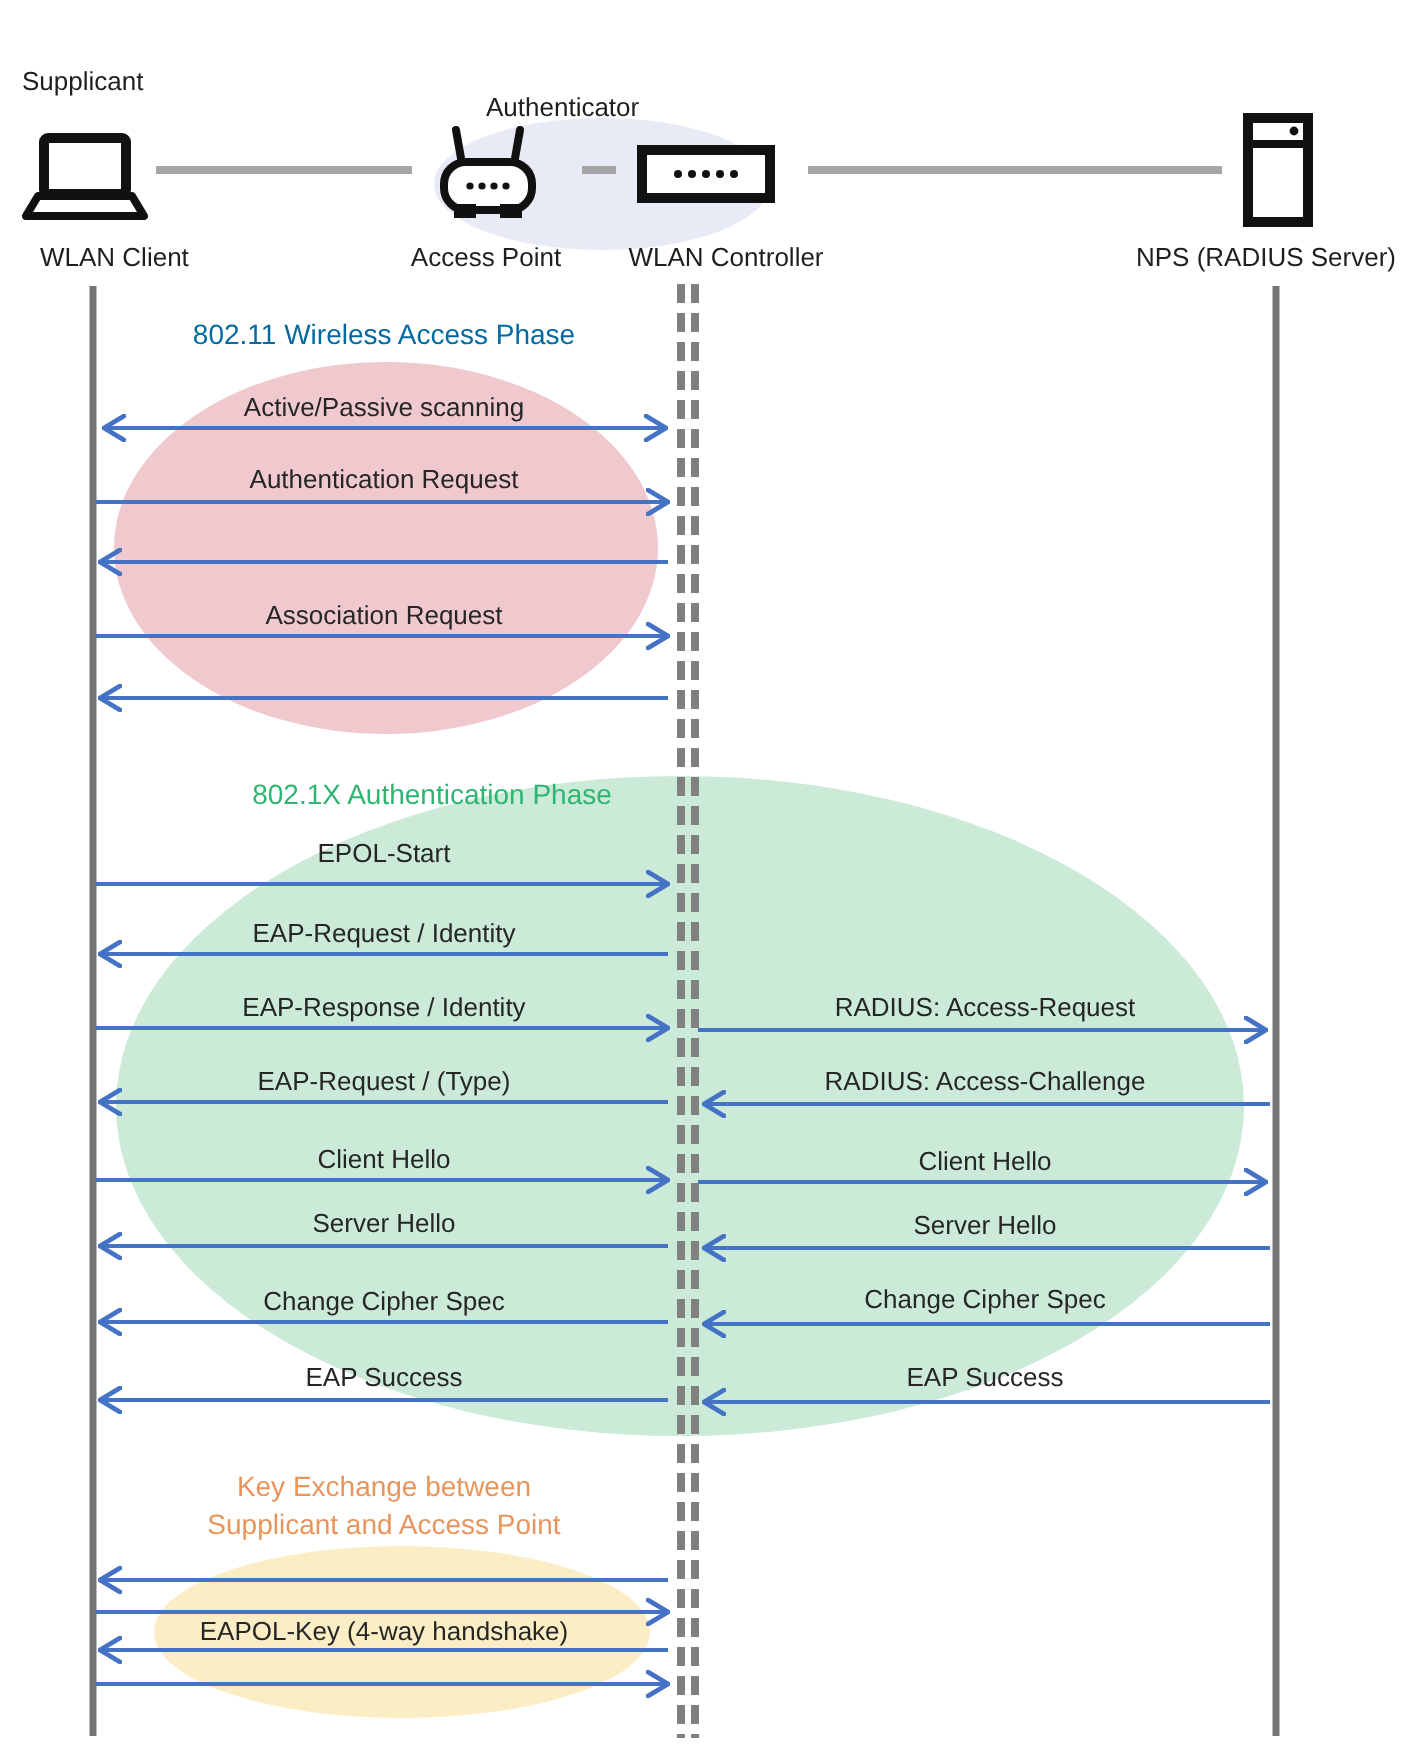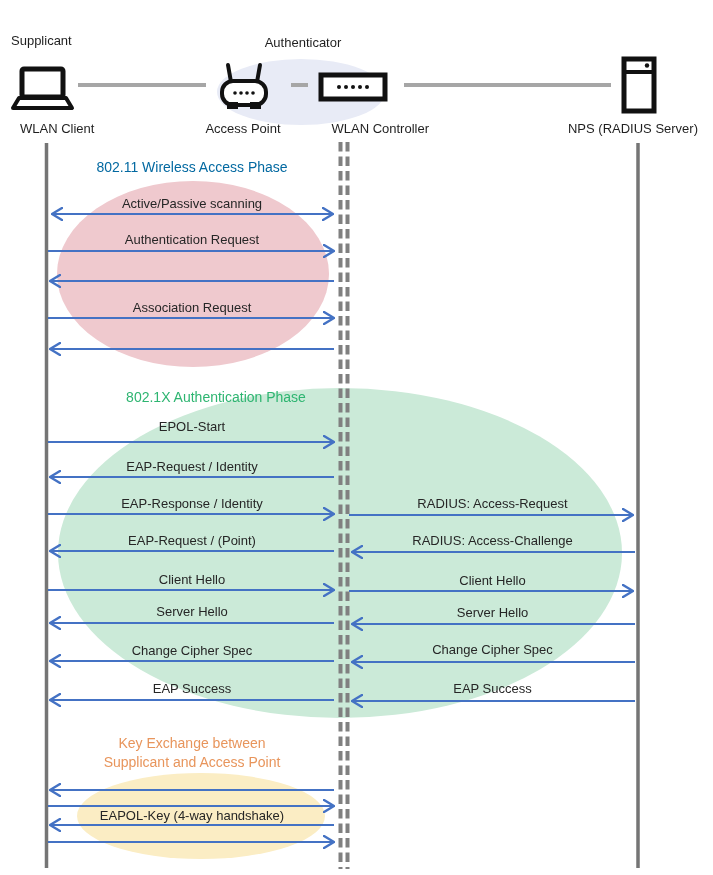--- a/index.html
+++ b/index.html
@@ -101,37 +101,37 @@
     <circle cx="49" cy="15" r="2" fill="#111"></circle>
   </svg>
 
   <svg class="icon" style="left:620px; top:43px;" width="38" height="58" viewBox="0 0 38 58">
     <rect x="4" y="3" width="30" height="52" fill="#fff" stroke="#111" stroke-width="5"></rect>
     <line x1="4" y1="16" x2="34" y2="16" stroke="#111" stroke-width="4"></line>
     <circle cx="27" cy="9.5" r="2.2" fill="#111"></circle>
   </svg>
 
   <div class="lbl hdr" style="left:11px; top:20px;">Supplicant</div>
-  <div class="lbl hdr" style="left:243px; top:22px; width:120px; text-align:center;">Authenticator</div>
+  <div class="lbl hdr" style="left:243px; top:33px; width:120px; text-align:left;">Authenticator</div>
 
   <div class="lbl hdr" style="left:20px; top:108px;">WLAN Client</div>
   <div class="lbl hdr" style="left:183px; top:108px; width:120px; text-align:center;">Access Point</div>
-  <div class="lbl hdr" style="left:297px; top:108px; width:132px; text-align:right;">WLAN Controller</div>
+  <div class="lbl hdr" style="left:297px; top:108px; width:132px; text-align:center;">WLAN Controller</div>
   <div class="lbl hdr" style="left:548px; top:108px; width:170px; text-align:center;">NPS (RADIUS Server)</div>
 
   <div class="lbl lane-l phase-title pt1" style="top:146px;">802.11 Wireless Access Phase</div>
   <div class="lbl lane-l" style="top:183px;">Active/Passive scanning</div>
   <div class="lbl lane-l" style="top:219px;">Authentication Request</div>
   <div class="lbl lane-l" style="top:287px;">Association Request</div>
 
   <div class="lbl lane-l phase-title pt2" style="top:376px;padding-left:24px;">802.1X Authentication Phase</div>
   <div class="lbl lane-l" style="top:406px;">EPOL-Start</div>
   <div class="lbl lane-l" style="top:446px;">EAP-Request / Identity</div>
   <div class="lbl lane-l" style="top:483px;">EAP-Response / Identity</div>
-  <div class="lbl lane-l" style="top:520px;">EAP-Request / (Point)</div>
+  <div class="lbl lane-l" style="top:520px;">EAP-Request / (Type)</div>
   <div class="lbl lane-l" style="top:559px;">Client Hello</div>
   <div class="lbl lane-l" style="top:591px;">Server Hello</div>
   <div class="lbl lane-l" style="top:630px;">Change Cipher Spec</div>
   <div class="lbl lane-l" style="top:668px;">EAP Success</div>
 
   <div class="lbl lane-r" style="top:483px;">RADIUS: Access-Request</div>
   <div class="lbl lane-r" style="top:520px;">RADIUS: Access-Challenge</div>
   <div class="lbl lane-r" style="top:560px;">Client Hello</div>
   <div class="lbl lane-r" style="top:592px;">Server Hello</div>
   <div class="lbl lane-r" style="top:629px;">Change Cipher Spec</div>

